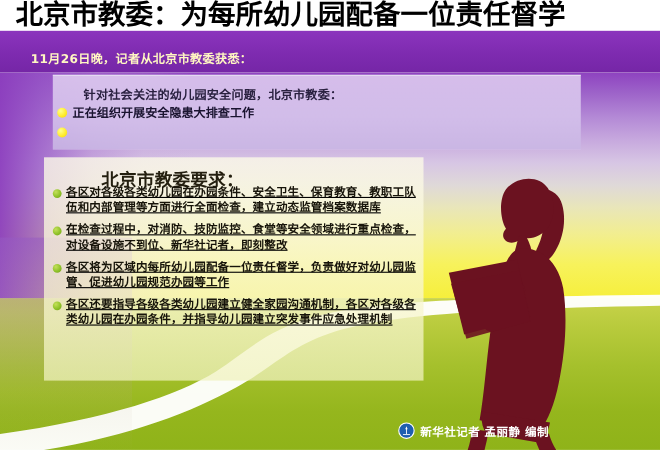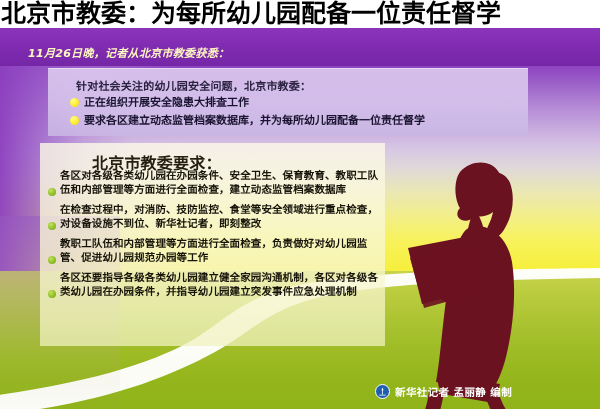--- a/index.html
+++ b/index.html
@@ -26,40 +26,39 @@
     align-items:center;
     overflow:hidden;
   }
   .title-text{
     font-size:25px;
     font-weight:bold;
     color:#000000;
     letter-spacing:0px;
     line-height:28px;
     white-space:nowrap;
-    padding-left:1px;
+    padding-left:14px;
     font-family:"DejaVu Sans","Liberation Sans",sans-serif;
   }
 
   
   .header-band{
     position:absolute;
     left:0; top:28px;
     width:600px; height:38px;
     background:linear-gradient(180deg,#8b34bd 0%,#7e2bb0 55%,#7526a6 100%);
   }
   .header-sub{
     position:absolute;
     left:28px; top:44px;
     font-size:11px;
     font-weight:bold;
     color:#fff7c2;
     letter-spacing:.3px;
     white-space:nowrap;
-    font-style:italic;
   }
 
   
   .canvas{
     position:absolute;
     left:0; top:66px;
     width:600px; height:343px;
     overflow:hidden;
   }
   
@@ -131,21 +130,21 @@
       rgba(214,196,236,.88) 55%,
       rgba(201,182,228,.88) 100%);
     border-top:1px solid rgba(255,255,255,.55);
   }
   .panel-top .lead{
     position:absolute; left:28px; top:8px;
     font-size:11px; color:#2a2140; font-weight:bold;
     letter-spacing:.2px; white-space:nowrap;
   }
   .panel-top .bullets{
-    position:absolute; left:22px; top:27px; right:6px;text-align:right;
+    position:absolute; left:4px; top:27px; right:6px;text-align:right;
   }
   .row-top{
     display:flex; align-items:flex-start;
     margin-bottom:4px;
   }
   .dot-yellow{
     width:9px;height:9px;border-radius:50%;
     background:radial-gradient(circle at 35% 32%,#ffff8a 0%,#ffec2e 55%,#f0d800 100%);
     margin:2px 5px 0 0; flex:0 0 auto;
   }
@@ -167,38 +166,39 @@
   }
   .panel-main .lead{
     position:absolute; left:52px; top:7px;
     font-size:16px; color:#241f10; font-weight:bold;
     letter-spacing:.2px; white-space:nowrap;
   }
   .panel-main .bullets{
     position:absolute; left:8px; top:26px; right:4px;
   }
   .row-main{
-    display:flex; align-items:flex-end;
+    display:flex; align-items:flex-start;
     margin-bottom:7px;
+    text-decoration:underline;
   }
   .dot-green{
     width:8px;height:8px;border-radius:50%;
     background:radial-gradient(circle at 35% 32%,#c4e05a 0%,#8fc22a 55%,#6e9c14 100%);
     margin:3px 4px 0 0; flex:0 0 auto;
   }
   .row-main .txt{
     font-size:10.5px; color:#17140a; font-weight:bold;
     line-height:13.5px; letter-spacing:.1px;
     text-align:left;
   }
 
   
   .credit{
     position:absolute;
-    left:331px; top:383px;
+    left:318px; top:383px;
     display:flex; align-items:center;
     height:16px;
     padding-left:44px;
   }
   .credit .logo{
     width:13px;height:13px;border-radius:50%;
     background:#1f5fb0;
     display:flex;align-items:center;justify-content:center;
     margin-right:5px; flex:0 0 auto;
     border:1px solid #ffffff;
@@ -267,39 +267,38 @@
 
   <div class="panel-top">
     <div class="lead">针对社会关注的幼儿园安全问题，北京市教委：</div>
     <div class="bullets">
       <div class="row-top">
         <span class="dot-yellow"></span>
         <span class="txt">正在组织开展安全隐患大排查工作</span>
       </div>
       <div class="row-top">
         <span class="dot-yellow"></span>
-        <span class="txt">要求各区建立动态监管档案数据库，并为每所幼儿园配备一位责任督学</span>
       </div>
     </div>
   </div>
 
   <div class="panel-main">
     <div class="lead">北京市教委要求：</div>
     <div class="bullets">
       <div class="row-main">
         <span class="dot-green"></span>
         <span class="txt">各区对各级各类幼儿园在办园条件、安全卫生、保育教育、教职工队伍和内部管理等方面进行全面检查，建立动态监管档案数据库</span>
       </div>
       <div class="row-main">
         <span class="dot-green"></span>
         <span class="txt">在检查过程中，对消防、技防监控、食堂等安全领域进行重点检查，对设备设施不到位、新华社记者，即刻整改</span>
       </div>
       <div class="row-main">
         <span class="dot-green"></span>
-        <span class="txt">教职工队伍和内部管理等方面进行全面检查，负责做好对幼儿园监管、促进幼儿园规范办园等工作</span>
+        <span class="txt">各区将为区域内每所幼儿园配备一位责任督学，负责做好对幼儿园监管、促进幼儿园规范办园等工作</span>
       </div>
       <div class="row-main">
         <span class="dot-green"></span>
         <span class="txt">各区还要指导各级各类幼儿园建立健全家园沟通机制，各区对各级各类幼儿园在办园条件，并指导幼儿园建立突发事件应急处理机制</span>
       </div>
     </div>
   </div>
 
   <div class="credit">
     <span class="logo">

